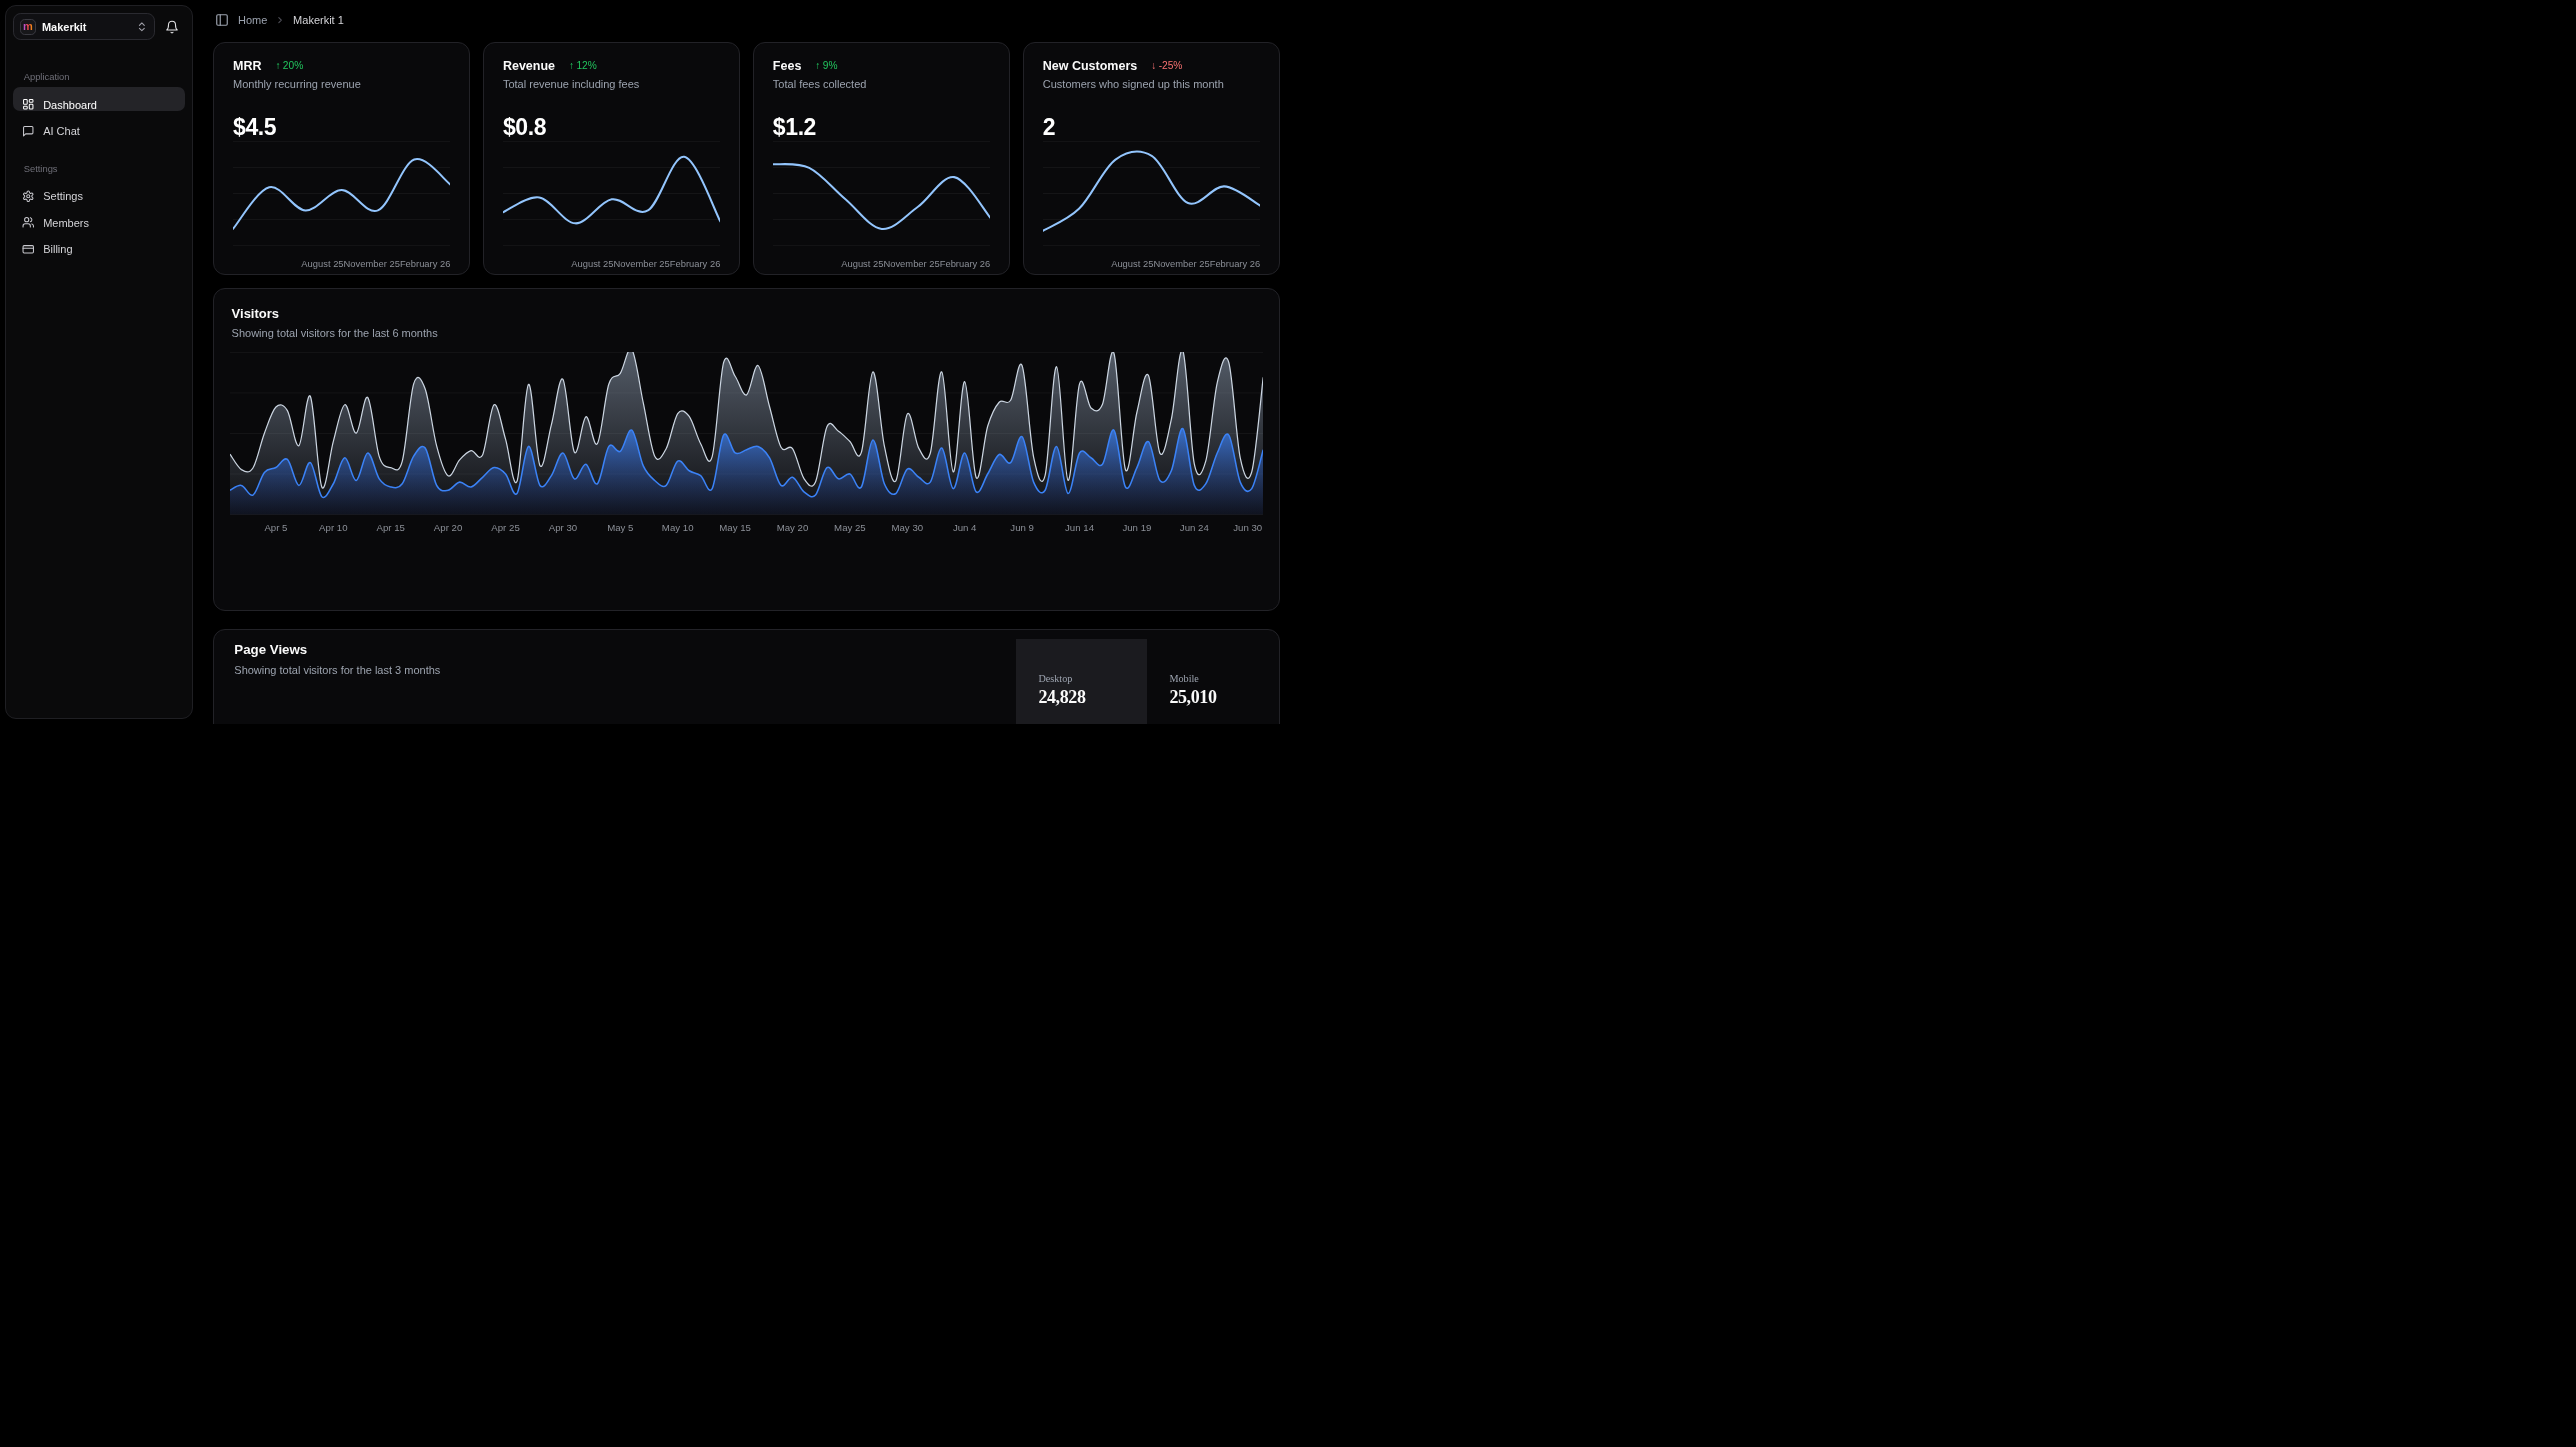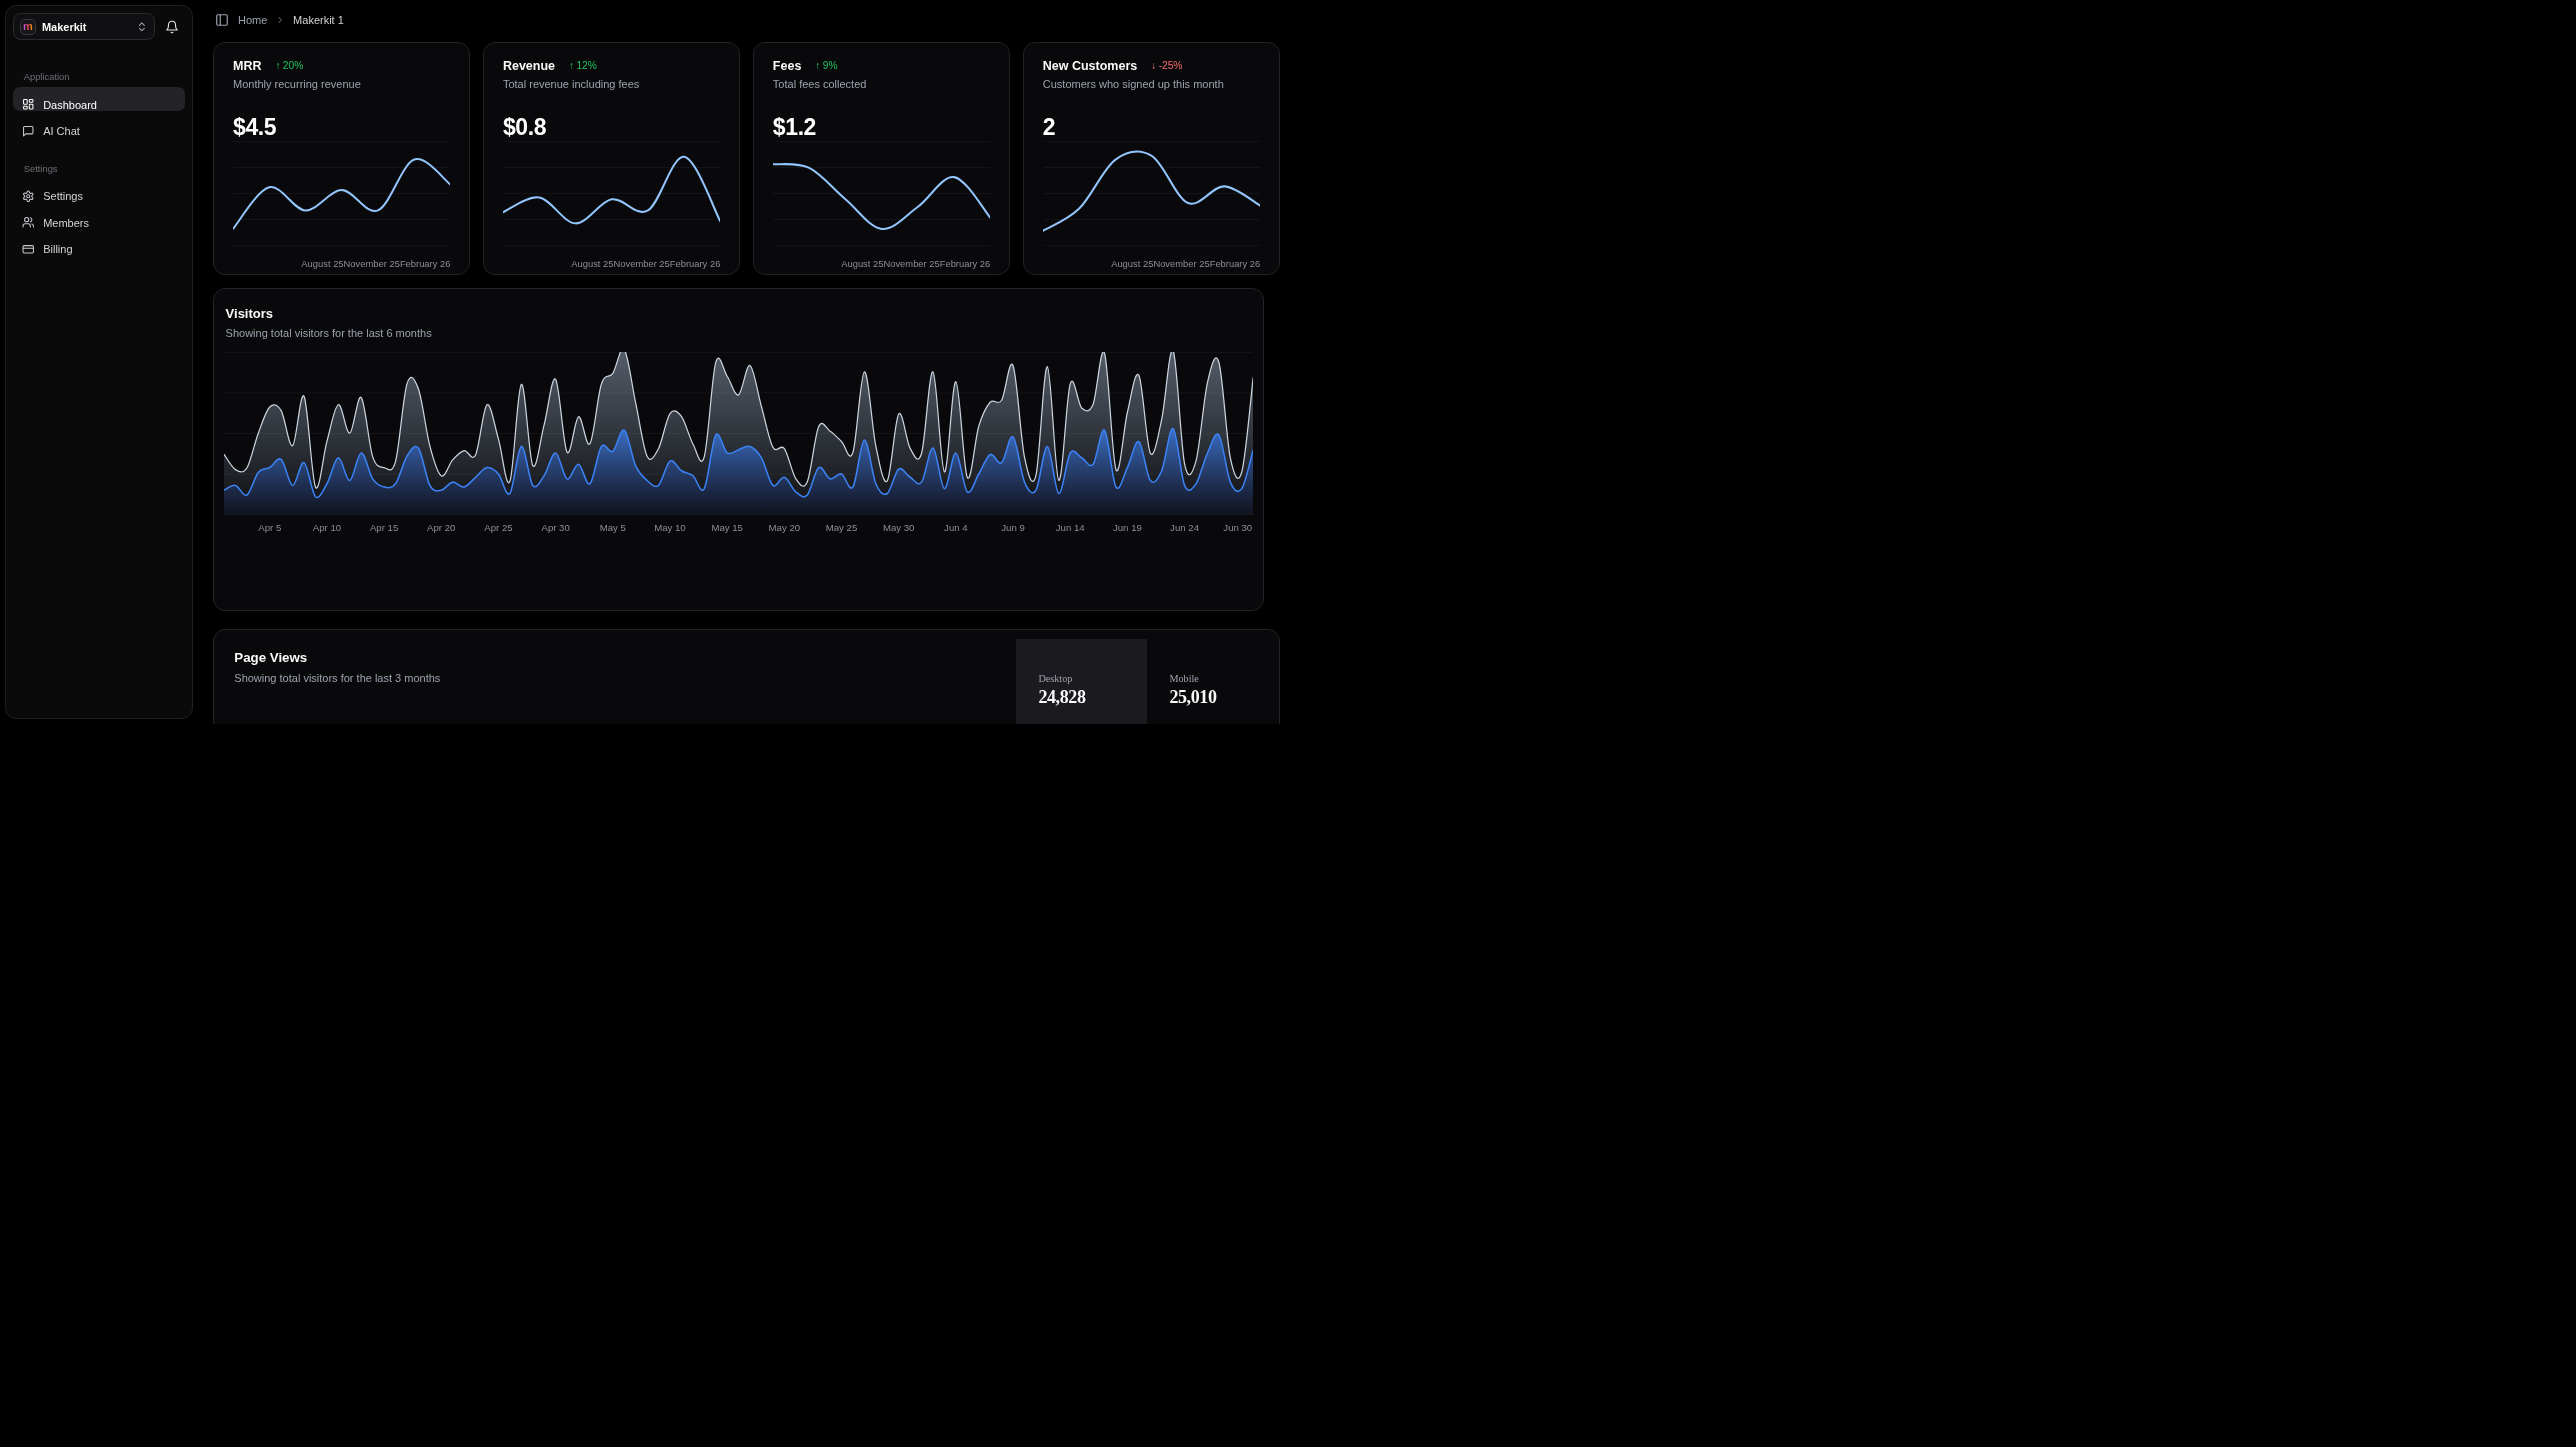--- a/index.html
+++ b/index.html
@@ -72,32 +72,32 @@
   .stat-title { font-size:12.5px; font-weight:600; color:#fafafa; }
   .badge { font-size:10.2px; font-weight:500; display:flex; align-items:center; gap:2.3px; }
   .badge.up { color:#22c55e; } .badge.down { color:#f87171; }
   .stat-sub { font-size:11px; color:#9ca3af; margin-top:5.5px; }
   .stat-value { font-size:23px; font-weight:700; letter-spacing:-0.4px; margin-top:24px; color:#fff; }
   .spark { margin-top:auto; }
   .spark svg { display:block; width:100%; height:105px; }
   .spark-labels { display:flex; justify-content:flex-end; margin-top:12px; }
   .spark-labels span { font-size:9.4px; color:#8b8f97; }
 
-  .visitors-card { position:absolute; top:288px; left:0; right:16px; height:323px; padding:17px 10px 0; }
+  .visitors-card { position:absolute; top:288px; left:0; right:0; height:323px; padding:17px 16px 0; }
   .vc-title { font-size:13px; font-weight:600; margin-left:1.6px; }
   .vc-sub { font-size:11px; color:#9ca3af; margin:6.3px 0 0 1.6px; }
   .vc-chart { margin-top:12.5px; }
   .vc-chart svg { display:block; width:100%; height:184px; }
   .vc-footer { border-top:0.8px solid #1f1f23; margin-top:11px; padding:9.4px 3.1px 0; }
   .vc-trend { font-size:11.3px; font-weight:500; display:flex; align-items:center; gap:6.3px; color:#fafafa; }
   .vc-trend .icon { color:#e4e4e7; }
   .vc-range { font-size:11px; color:#9ca3af; margin-top:4.7px; }
 
   .pageviews-card { position:absolute; top:629px; left:0; right:0; height:180px; padding:0; overflow:hidden; }
-  .pv-text { position:absolute; left:20.3px; top:20px; }
+  .pv-text { position:absolute; left:20.3px; top:12px; }
   .pv-title { font-size:13.3px; font-weight:600; }
   .pv-sub { font-size:11px; color:#9ca3af; margin-top:7px; }
   .pv-toggles { position:absolute; right:0.8px; top:8.6px; display:flex; }
   .pv-toggle {
     width:131px; height:86px; padding:17px 22px 0; text-align:left; cursor:pointer;
     background:transparent; border:none; color:#fafafa; font-family:Liberation Serif, serif;
   }
   .pv-toggle.active { background:#1b1b1f; }
   .pv-label { display:block; font-size:10.2px; color:#9ca3af; }
   .pv-value { display:block; font-size:18px; font-weight:700; letter-spacing:-0.4px; margin-top:3px; }

